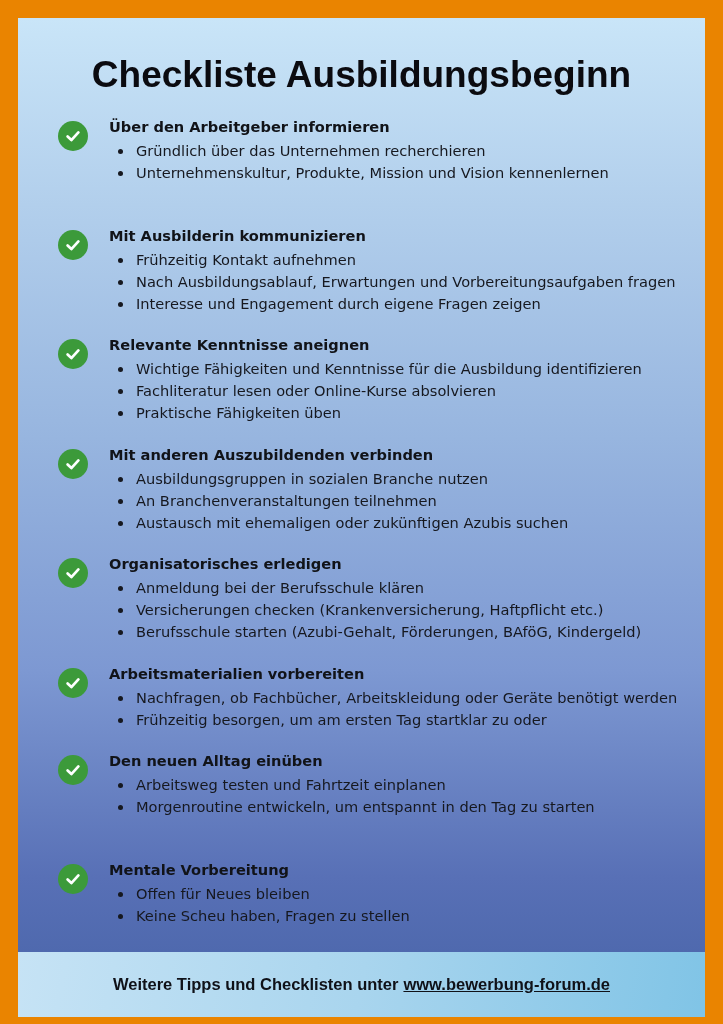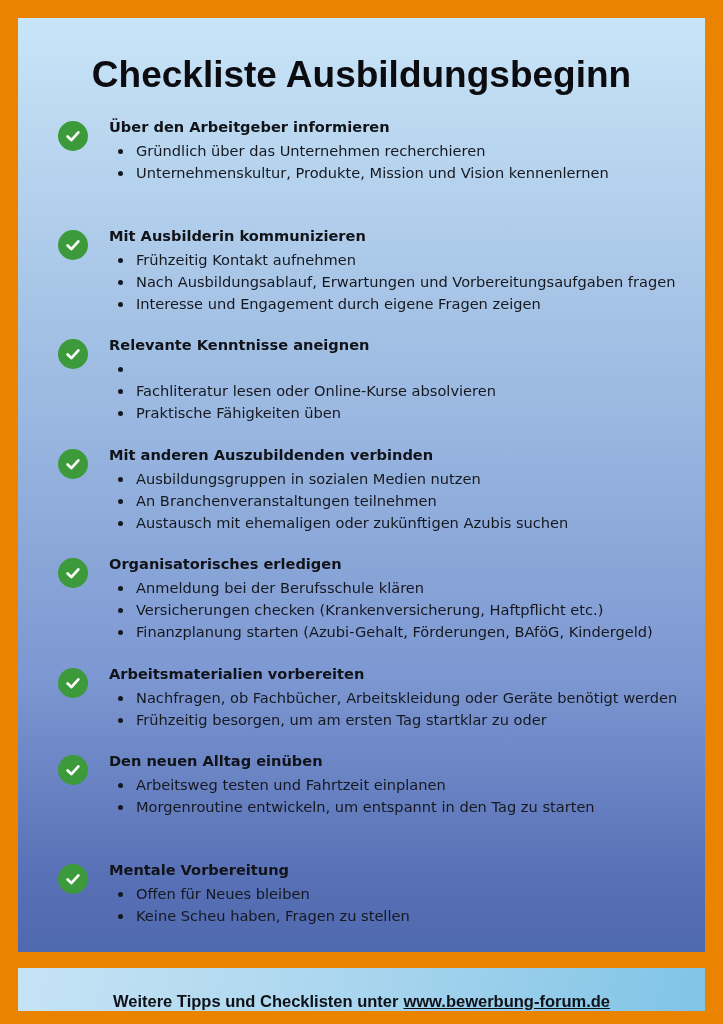--- a/index.html
+++ b/index.html
@@ -66,28 +66,27 @@
   .items li .bullet {
     position: absolute;
     left: 9px; top: 9px;
     width: 5px; height: 5px;
     border-radius: 50%;
     background: #16181f;
   }
   .footer {
     position: absolute;
     left: 18px; top: 952px;
-    width: 687px; height: 43px;
+    width: 687px; height: 65px;
     background: linear-gradient(100deg, #c6e3f5 0%, #a9d5ee 50%, #80c4e6 100%);
-    display: flex; align-items: flex-end; justify-content: center;
+    display: flex; align-items: center; justify-content: center;
     font-family: "Liberation Sans", sans-serif;
     font-weight: bold;
     font-size: 16.5px;
     color: #0f1118;
-    margin-top: 16px;
   }
   .footer a {
     color: #0f1118;
     text-decoration: underline;
     margin-left: 5px;
   }
 </style>
 </head>
 <body>
 
@@ -122,51 +121,51 @@
   </div>
 
   <div class="section" style="top:318px;">
     <span class="check">
       <svg viewBox="0 0 20 20">
           <path d="M4 10.5 L8.2 14.5 L16 6" fill="none" stroke="#fff" stroke-width="3" stroke-linecap="round" stroke-linejoin="round"></path>
         </svg>
     </span>
     <div class="sec-title">Relevante Kenntnisse aneignen</div>
     <ul class="items">
-      <li><span class="bullet"></span></li>
+      <li><span class="bullet"></span><span>Wichtige Fähigkeiten und Kenntnisse für die Ausbildung identifizieren</span></li>
       <li><span class="bullet"></span><span>Fachliteratur lesen oder Online-Kurse absolvieren</span></li>
       <li><span class="bullet"></span><span>Praktische Fähigkeiten üben</span></li>
     </ul>
   </div>
 
   <div class="section" style="top:428px;">
     <span class="check">
       <svg viewBox="0 0 20 20">
           <path d="M4 10.5 L8.2 14.5 L16 6" fill="none" stroke="#fff" stroke-width="3" stroke-linecap="round" stroke-linejoin="round"></path>
         </svg>
     </span>
     <div class="sec-title">Mit anderen Auszubildenden verbinden</div>
     <ul class="items">
-      <li><span class="bullet"></span><span>Ausbildungsgruppen in sozialen Medien nutzen</span></li>
+      <li><span class="bullet"></span><span>Ausbildungsgruppen in sozialen Branche nutzen</span></li>
       <li><span class="bullet"></span><span>An Branchenveranstaltungen teilnehmen</span></li>
       <li><span class="bullet"></span><span>Austausch mit ehemaligen oder zukünftigen Azubis suchen</span></li>
     </ul>
   </div>
 
   <div class="section" style="top:537px;">
     <span class="check">
       <svg viewBox="0 0 20 20">
           <path d="M4 10.5 L8.2 14.5 L16 6" fill="none" stroke="#fff" stroke-width="3" stroke-linecap="round" stroke-linejoin="round"></path>
         </svg>
     </span>
     <div class="sec-title">Organisatorisches erledigen</div>
     <ul class="items">
       <li><span class="bullet"></span><span>Anmeldung bei der Berufsschule klären</span></li>
       <li><span class="bullet"></span><span>Versicherungen checken (Krankenversicherung, Haftpflicht etc.)</span></li>
-      <li><span class="bullet"></span><span>Finanzplanung starten (Azubi-Gehalt, Förderungen, BAföG, Kindergeld)</span></li>
+      <li><span class="bullet"></span><span>Berufsschule starten (Azubi-Gehalt, Förderungen, BAföG, Kindergeld)</span></li>
     </ul>
   </div>
 
   <div class="section" style="top:647px;">
     <span class="check">
       <svg viewBox="0 0 20 20">
           <path d="M4 10.5 L8.2 14.5 L16 6" fill="none" stroke="#fff" stroke-width="3" stroke-linecap="round" stroke-linejoin="round"></path>
         </svg>
     </span>
     <div class="sec-title">Arbeitsmaterialien vorbereiten</div>

